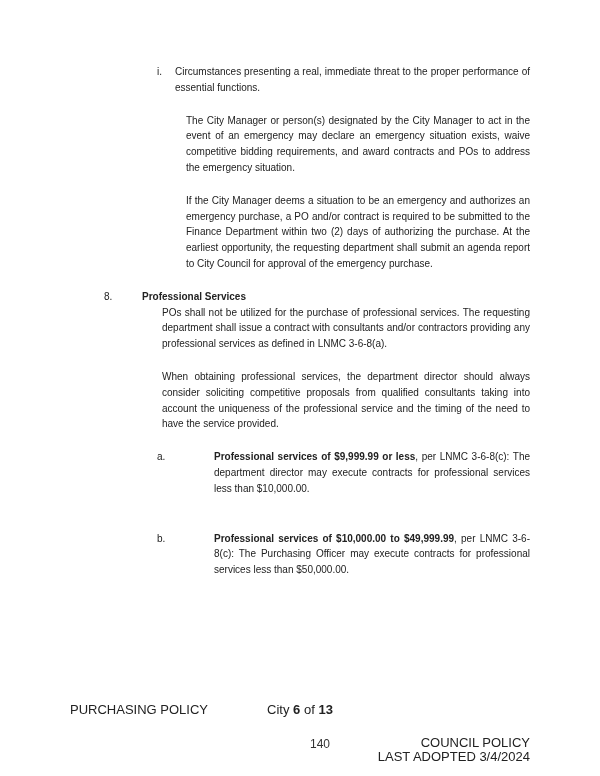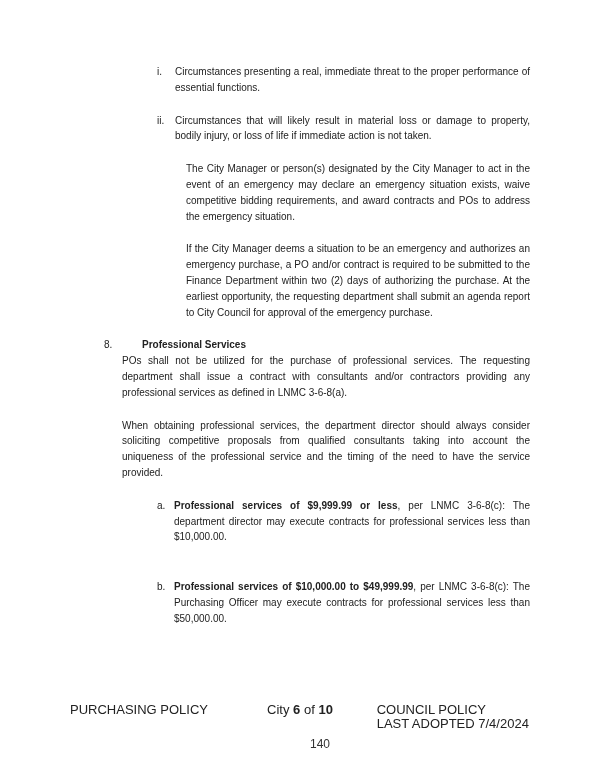--- a/index.html
+++ b/index.html
@@ -54,20 +54,21 @@
   .num-body {
     flex: 1;
     min-width: 0;
   }
   .section-heading {
     font-weight: bold;
     margin-left: 20px;
   }
   .num-body .para {
     margin-bottom: 17px;
+    margin-left: 40px;
   }
   .letter-item {
     display: flex;
     margin-left: 35px;
     margin-bottom: 17px;
   }
   .letter-marker {
     flex: none;
     width: 17px;
   }
@@ -93,20 +94,22 @@
     flex: 1;
     text-align: left;
   }
   .footer-center {
     flex: 1;
     text-align: center;
     white-space: nowrap;
   }
   .footer-right {
     flex: 1;
+    text-align: right;
+    margin-top: 33px;
   }
   .bold { font-weight: bold; }
   .page-number {
     position: absolute;
     left: 0;
     right: 0;
     top: 737px;
     text-align: center;
     font-size: 12px;
     color: #333333;
@@ -117,24 +120,20 @@
 <body>
 
 <div class="page">
   <div class="content">
 
     <div class="roman-item">
       <div class="roman-marker">i.</div>
       <div class="roman-text para">Circumstances presenting a real, immediate threat to the proper performance of essential functions.</div>
     </div>
 
-    <div class="roman-item">
-      <div class="roman-marker">ii.</div>
-      <div class="roman-text para">Circumstances that will likely result in material loss or damage to property, bodily injury, or loss of life if immediate action is not taken.</div>
-    </div>
 
     <div class="indent-para para">The City Manager or person(s) designated by the City Manager to act in the event of an emergency may declare an emergency situation exists, waive competitive bidding requirements, and award contracts and POs to address the emergency situation.</div>
 
     <div class="indent-para para">If the City Manager deems a situation to be an emergency and authorizes an emergency purchase, a PO and/or contract is required to be submitted to the Finance Department within two (2) days of authorizing the purchase.  At the earliest opportunity, the requesting department shall submit an agenda report to City Council for approval of the emergency purchase.</div>
 
     <div class="num-item">
       <div class="num-marker">8.</div>
       <div class="num-body">
         <div class="section-heading">Professional Services</div>
         <div class="para">POs shall not be utilized for the purchase of professional services.  The requesting department shall issue a contract with consultants and/or contractors providing any professional services as defined in LNMC 3-6-8(a).</div>
@@ -154,22 +153,22 @@
           </div>
         </div>
 
       </div>
     </div>
   </div>
 
   <div class="footer">
     <div class="footer-row">
       <div class="footer-left">PURCHASING POLICY</div>
-      <div class="footer-center"><span>City </span><span class="bold">6</span><span> of </span><span class="bold">10</span></div>
+      <div class="footer-center"><span>City </span><span class="bold">6</span><span> of </span><span class="bold">13</span></div>
       <div class="footer-right">
         <div>COUNCIL POLICY</div>
-        <div>LAST ADOPTED 7/4/2024</div>
+        <div>LAST ADOPTED 3/4/2024</div>
       </div>
     </div>
   </div>
 
   <div class="page-number">140</div>
 </div>
 
 </body></html>

